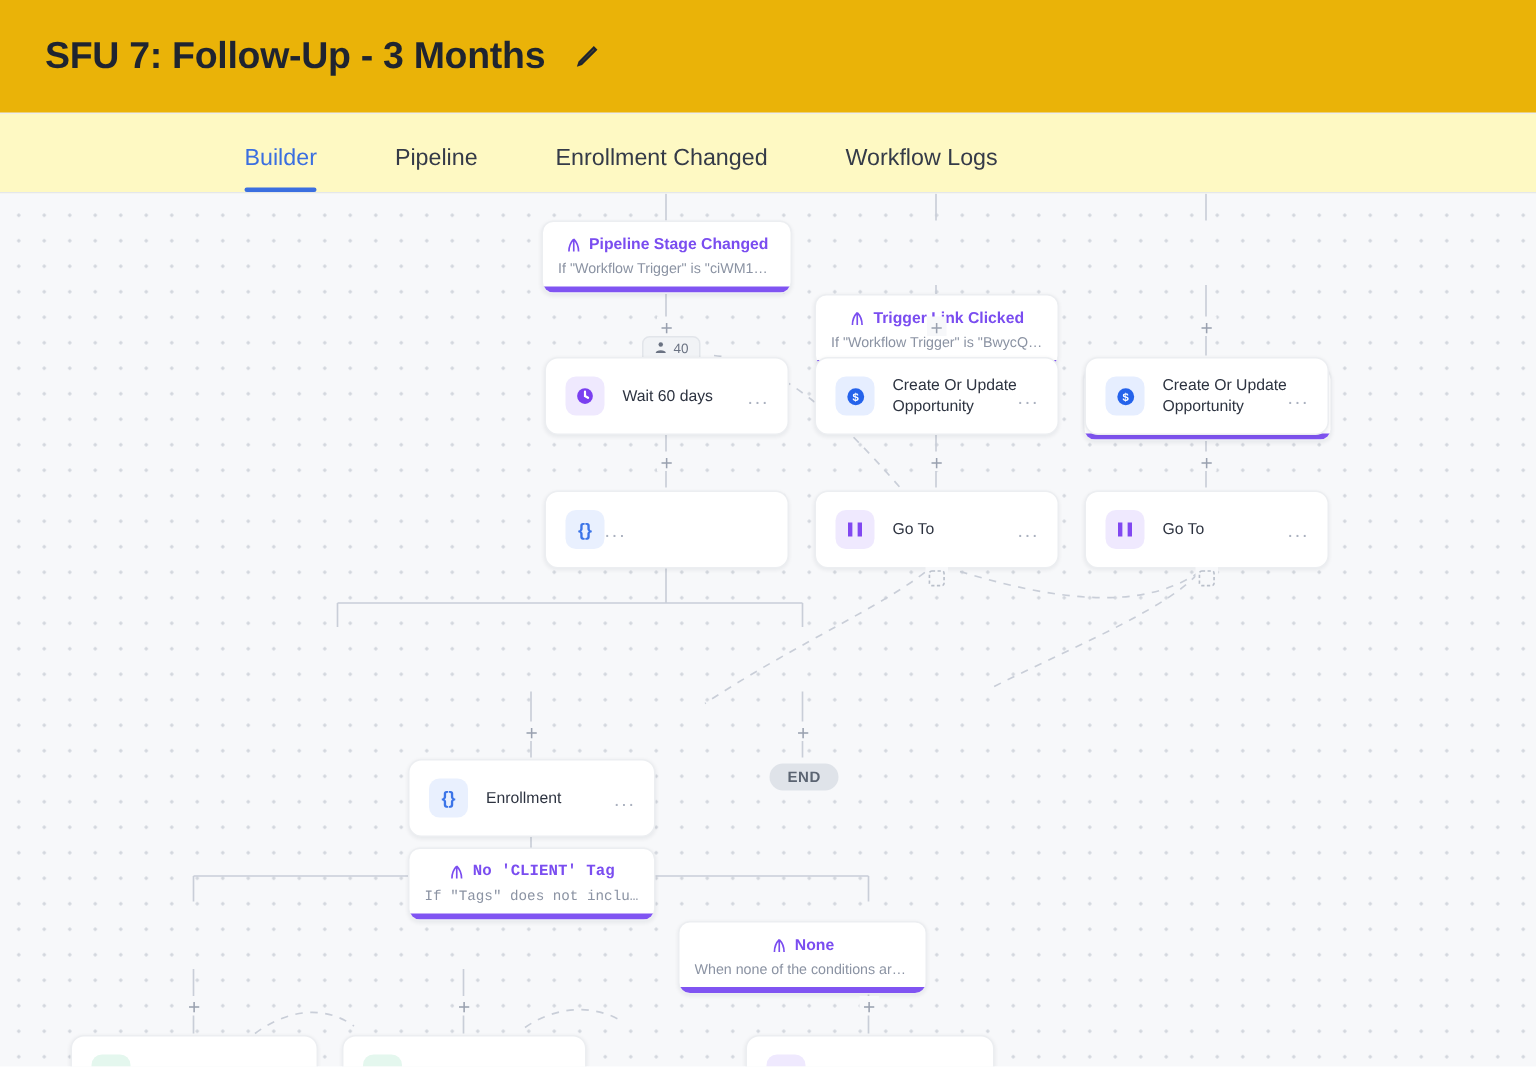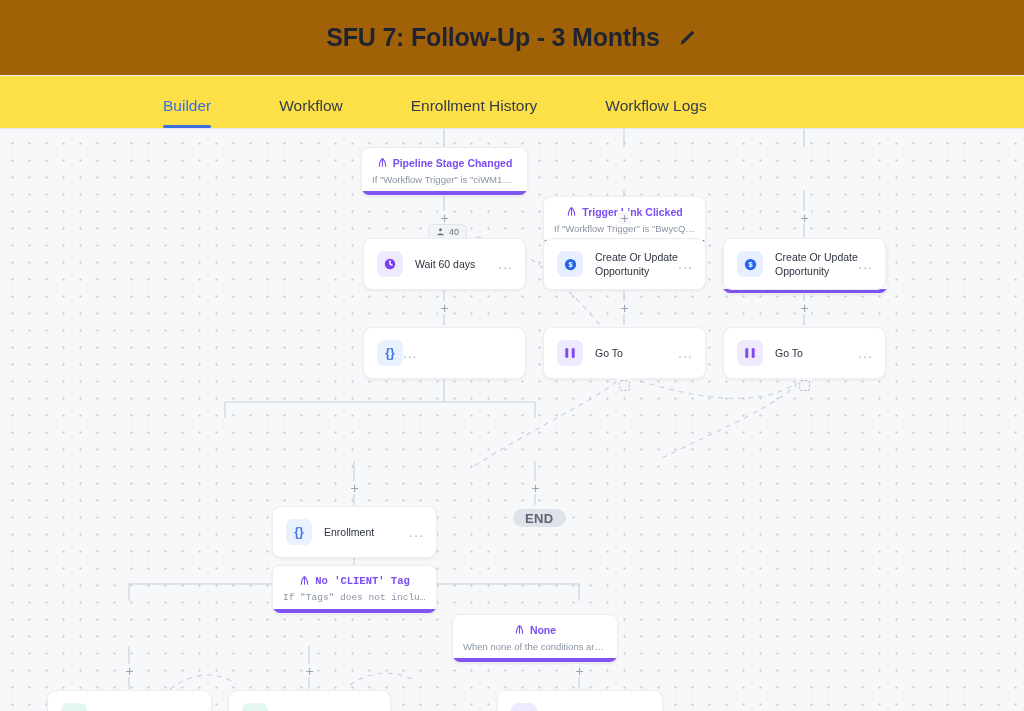--- a/index.html
+++ b/index.html
@@ -7,39 +7,40 @@
     width: 1024px; height: 711px;
     font-family: "Liberation Sans", sans-serif;
     background: #ffffff;
     overflow: hidden;
   }
   #app { position: relative; width: 1024px; height: 711px; }
 
   
   .header {
     position: absolute; left: 0; top: 0; width: 1024px; height: 76px;
-    background: #a16207;
-    display: flex; align-items: center; justify-content: center;
+    background: #eab308;
+    display: flex; align-items: center; 
     border-bottom: 1px solid #eceef1;
+    padding-left: 30px;
   }
   .header-title {
     font-size: 25px; font-weight: bold; color: #1f2430;
     letter-spacing: -0.2px;
   }
   .edit-pencil {
     margin-left: 18px; width: 20px; height: 20px;
     display: inline-flex; align-items: center; justify-content: center;
     cursor: pointer;
   }
 
   
   .tabbar {
     position: absolute; left: 0; top: 76px; width: 1024px; height: 53px;
-    background: #fde047; border-bottom: 1px solid #e4e7eb;
-    display: flex; align-items: flex-end; padding-left: 163px; gap: 16px;
+    background: #fef9c3; border-bottom: 1px solid #e4e7eb;
+    display: flex; align-items: flex-end; padding-left: 163px; gap: 0;
   }
   .tab {
     font-size: 15.5px; color: #353b48; padding: 0 0 13px 0;
     margin-right: 52px; cursor: pointer; position: relative;
     white-space: nowrap;
   }
   .tab.active { color: #3b6fe0; font-weight: normal; }
   .tab.active::after {
     content: ""; position: absolute; left: 0; right: 0; bottom: 0;
     height: 3px; background: #3b6fe0; border-radius: 2px;
@@ -68,21 +69,21 @@
     padding: 9px 10px 10px;
     text-align: center;
     position: relative;
     overflow: hidden;
   }
   .branch-card::after {
     content: ""; position: absolute; left: 0; right: 0; bottom: 0;
     height: 4px; background: #8054f2; border-radius: 0 0 7px 7px;
   }
   .branch-head {
-    display: flex; justify-content: center; gap: 5px;
+    display: flex; align-items: center; justify-content: center; gap: 5px;
     margin-bottom: 5px;
   }
   .branch-title {
     font-size: 10.5px; font-weight: bold; color: #7a4df0;
     white-space: nowrap;
   }
   .branch-sub {
     font-size: 9.5px; color: #8b93a3; white-space: nowrap;
     overflow: hidden; text-overflow: ellipsis;
   }
@@ -130,21 +131,21 @@
     display: flex; align-items: center; gap: 4px;
     padding: 0 7px; font-size: 9px; color: #6a7282;
   }
 
   
   .end-pill {
     position: absolute;
     background: #dfe3e9; border-radius: 9px;
     height: 18px; padding: 0 12px;
     display: flex; align-items: center; justify-content: center;
-    font-size: 13px; font-weight: bold; color: #5b6472; letter-spacing: 0.4px;
+    font-size: 10px; font-weight: bold; color: #5b6472; letter-spacing: 0.4px;
   }
 
   
   .goto-anchor {
     position: absolute; width: 15px; height: 15px;
     display: flex; align-items: center; justify-content: center;
     background: #f7f8fa;
   }
 </style>
 </head>
@@ -156,22 +157,22 @@
     <div class="header-title">SFU 7: Follow-Up - 3 Months</div>
     <span class="edit-pencil">
       <svg width="17" height="17" viewBox="0 0 24 24" fill="none" stroke="#1f2430" stroke-width="2.3" stroke-linecap="round">
         <path d="M4 20 L6.5 19.2 L20 5.8 L18.2 4 L4.8 17.5 Z"></path>
       </svg>
     </span>
   </div>
 
   <div class="tabbar">
     <div class="tab active">Builder</div>
-    <div class="tab">Workflow</div>
-    <div class="tab">Enrollment History</div>
+    <div class="tab">Pipeline</div>
+    <div class="tab">Enrollment Changed</div>
     <div class="tab">Workflow Logs</div>
   </div>
 
   <div class="canvas">
 
     <svg class="layer">
       <g stroke="#c9ced8" stroke-width="1.1" fill="none">
 
         <line x1="444" y1="0" x2="444" y2="18"></line>
         <line x1="624" y1="0" x2="624" y2="18"></line>

